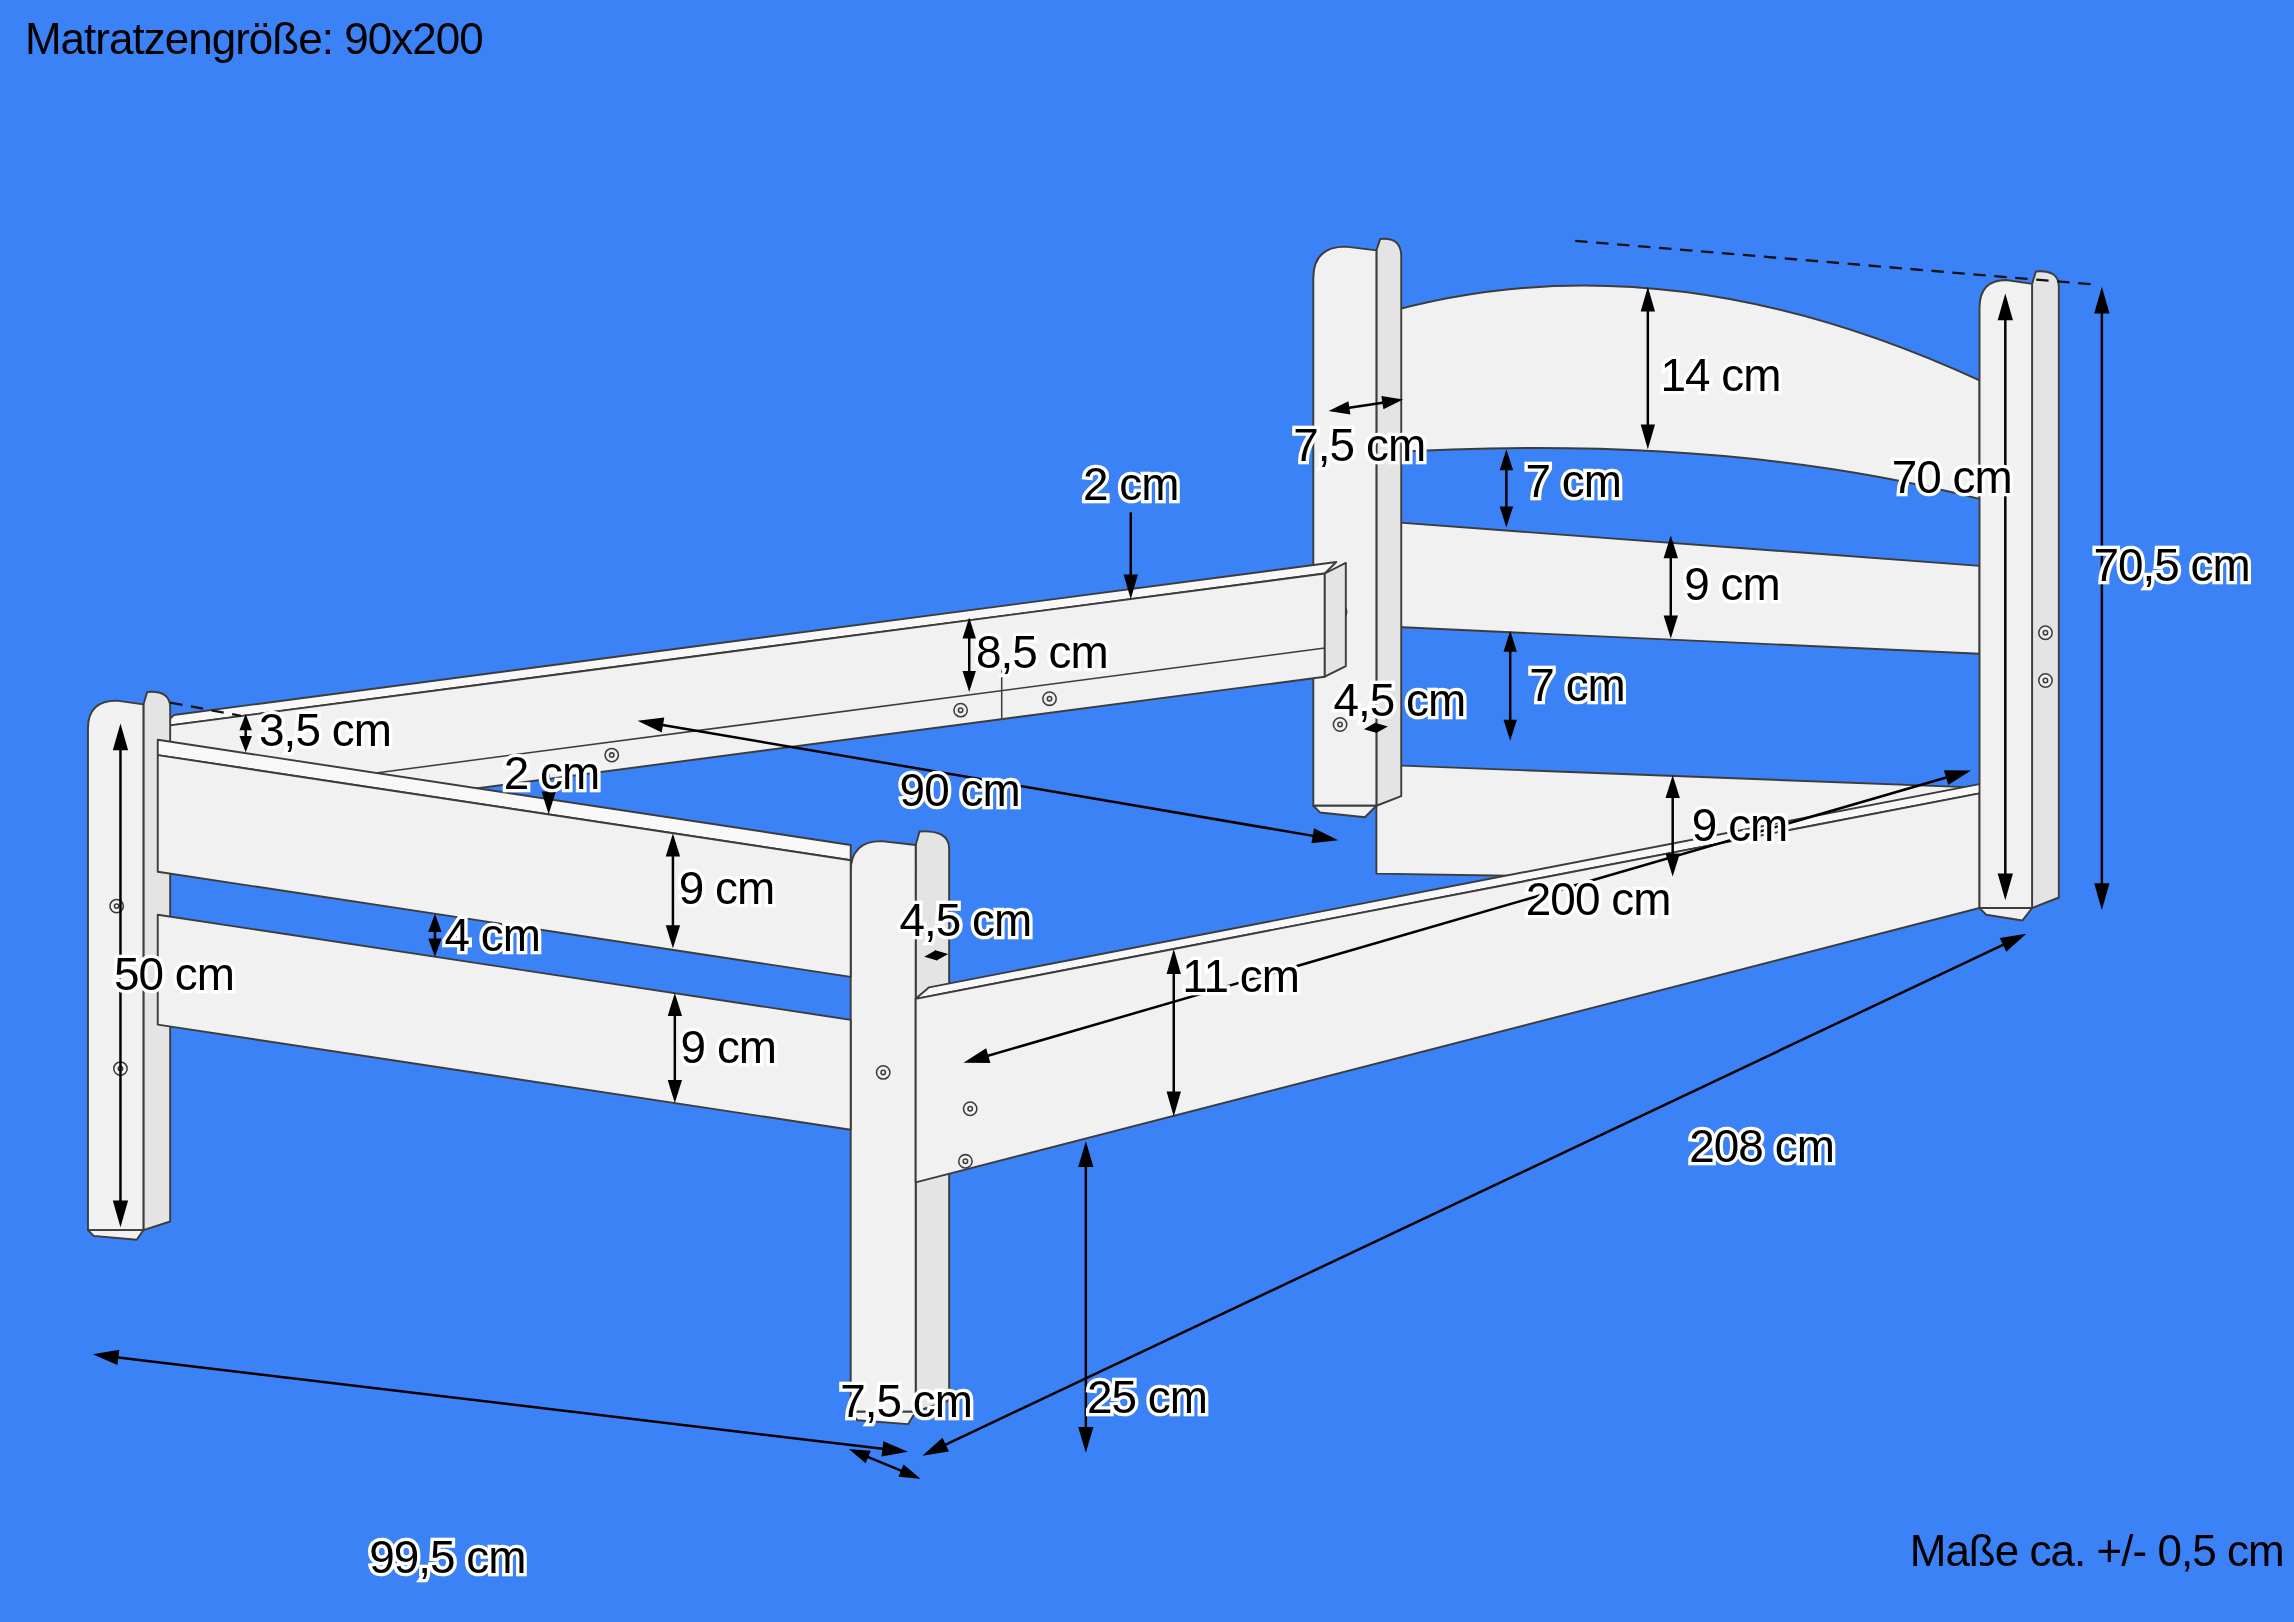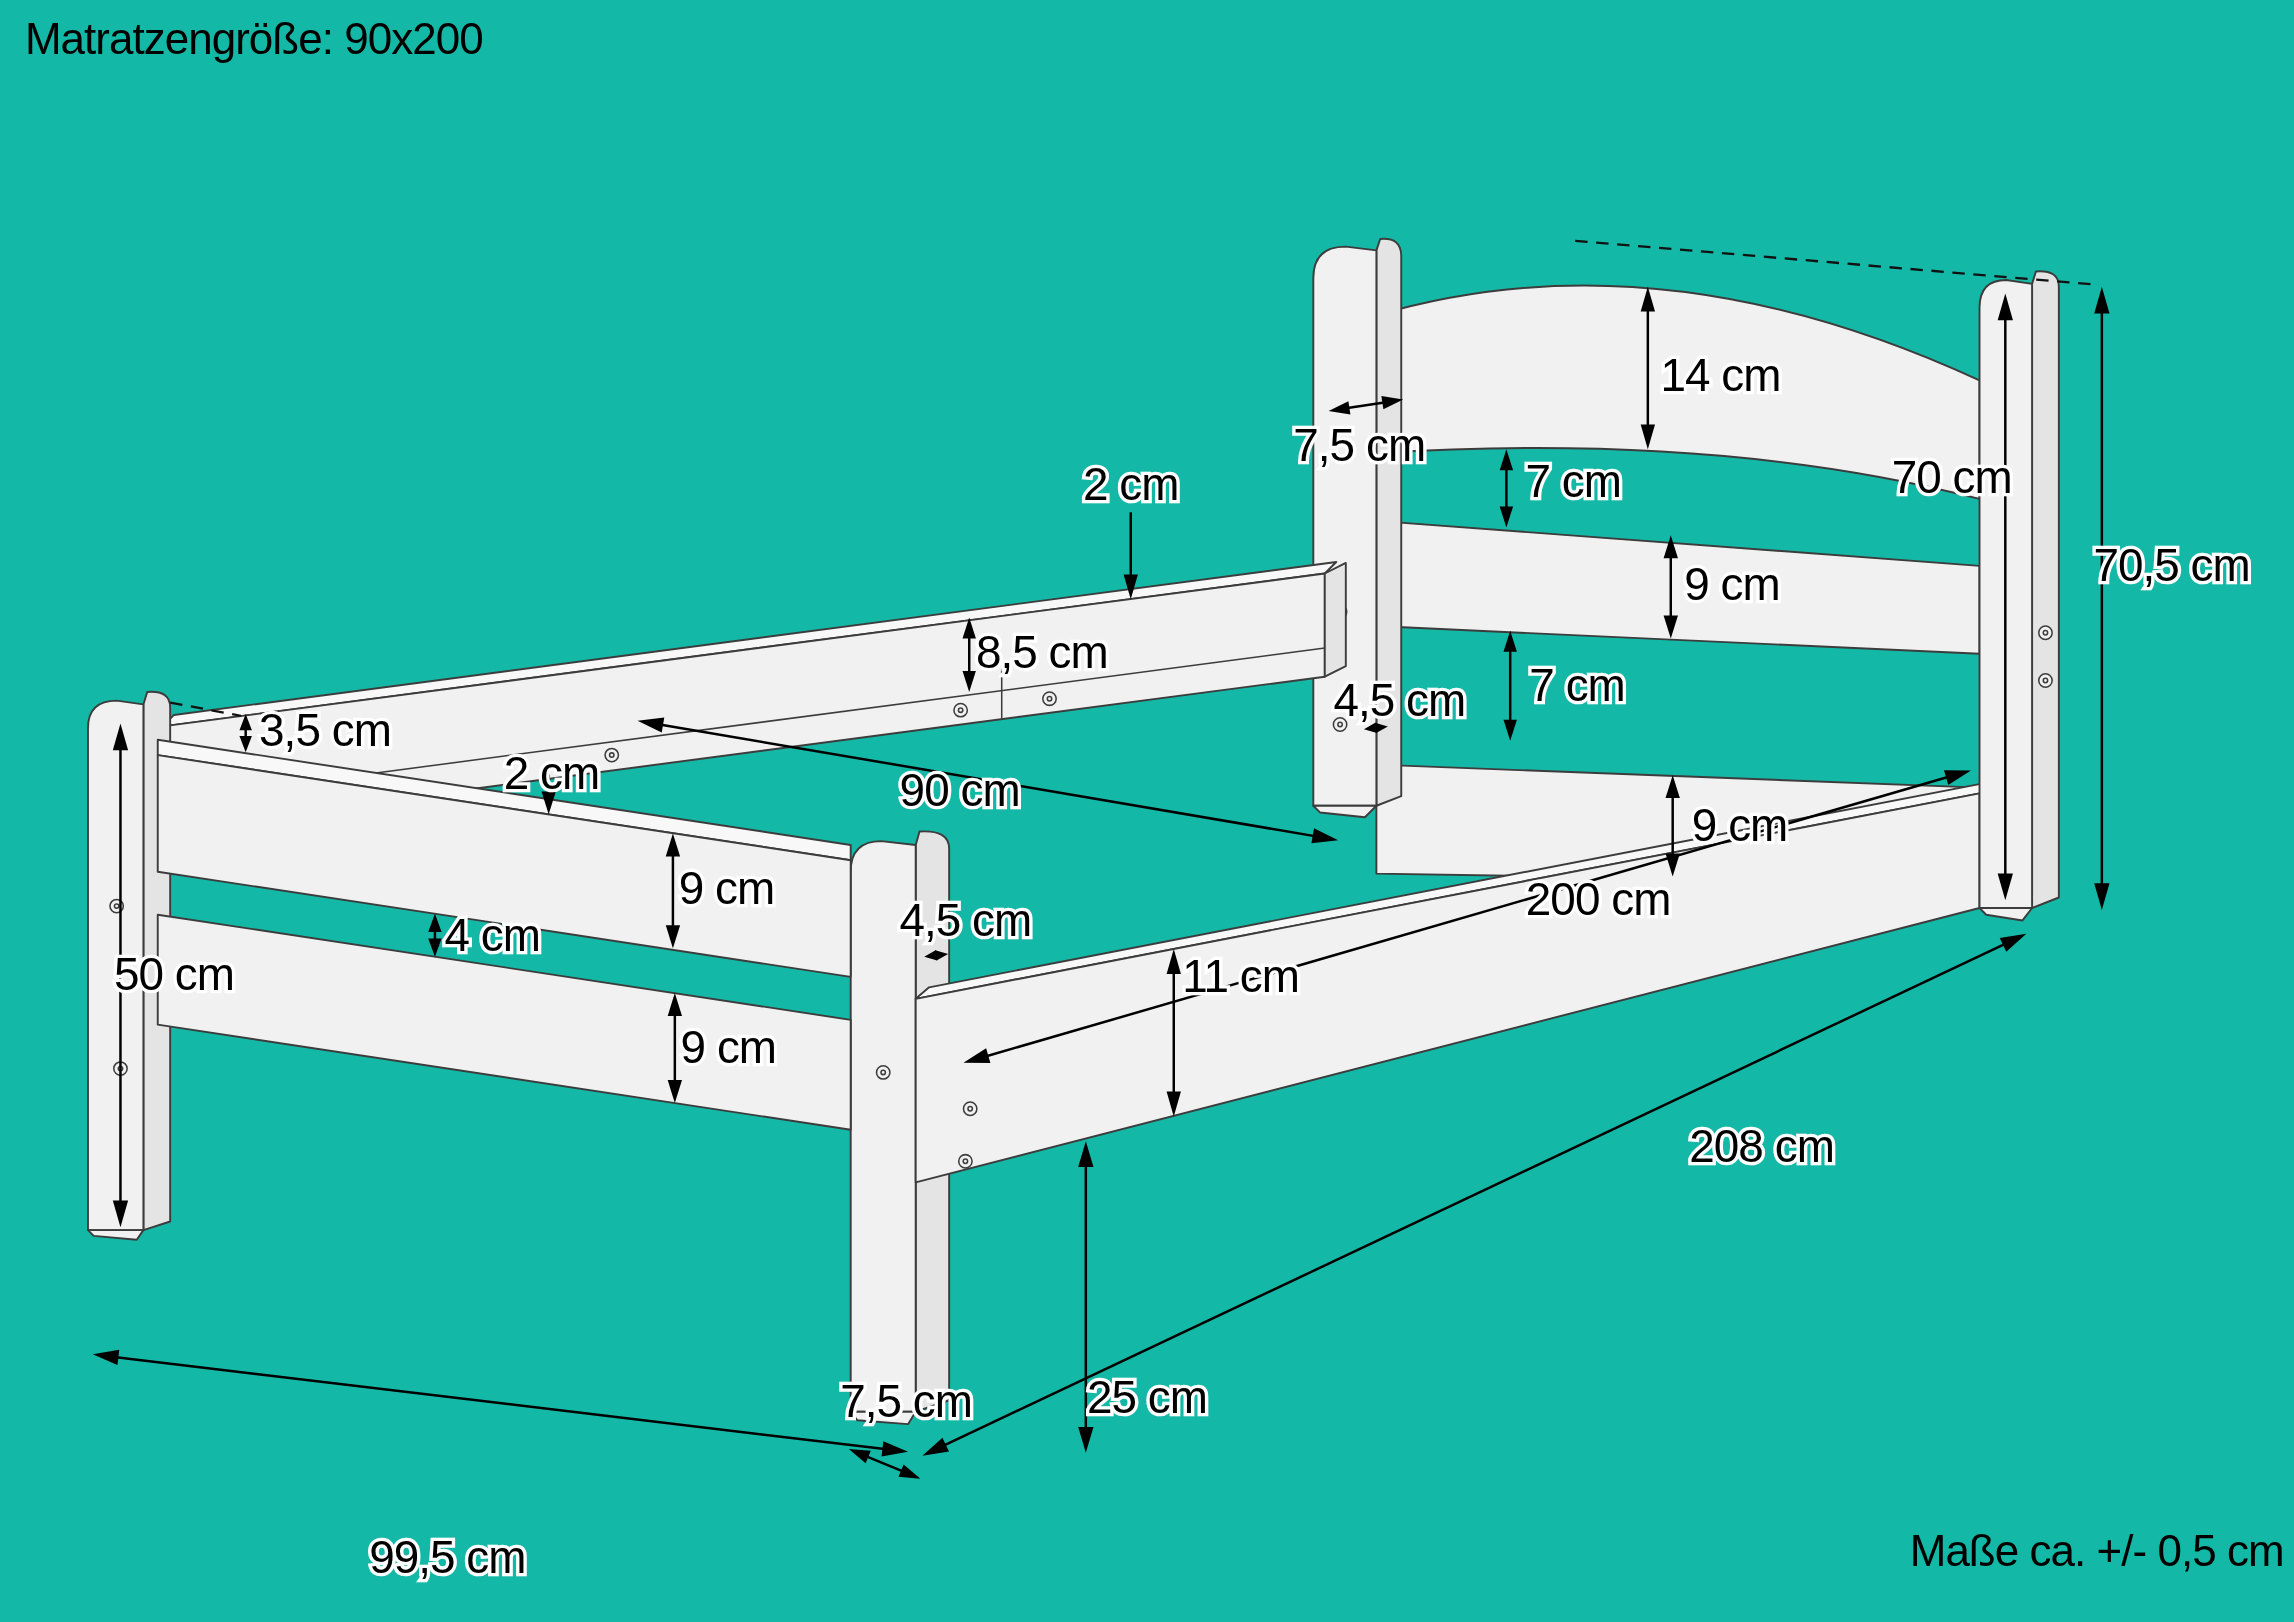--- a/index.html
+++ b/index.html
@@ -1,16 +1,16 @@
 <!DOCTYPE html>
 <html><head>
 <meta charset="utf-8">
 <style>
   html,body{margin:0;padding:0;background:#ffffff;}
-  .stage{width:2294px;height:1622px;position:relative;background:#14b8a6;overflow:hidden;}
+  .stage{width:2294px;height:1622px;position:relative;background:#3b82f6;overflow:hidden;}
   svg{display:block;}
   .face{fill:#f1f1f1;stroke:#3c3c3c;stroke-width:2;stroke-linejoin:round;}
   .side{fill:#e4e4e4;stroke:#3c3c3c;stroke-width:2;stroke-linejoin:round;}
   .topf{fill:#f8f8f8;stroke:#3c3c3c;stroke-width:2;stroke-linejoin:round;}
   .thin{fill:none;stroke:#3c3c3c;stroke-width:1.6;}
   .dash{fill:none;stroke:#111;stroke-width:2.4;stroke-dasharray:13 9;}
   .dimtext{font-family:"Liberation Sans","DejaVu Sans",sans-serif;font-size:48px;fill:#000;
            letter-spacing:-1px;paint-order:stroke;stroke:#fff;stroke-width:7px;}
   .titletext{font-family:"Liberation Sans","DejaVu Sans",sans-serif;font-size:46px;fill:#000;
            letter-spacing:-1px;}

